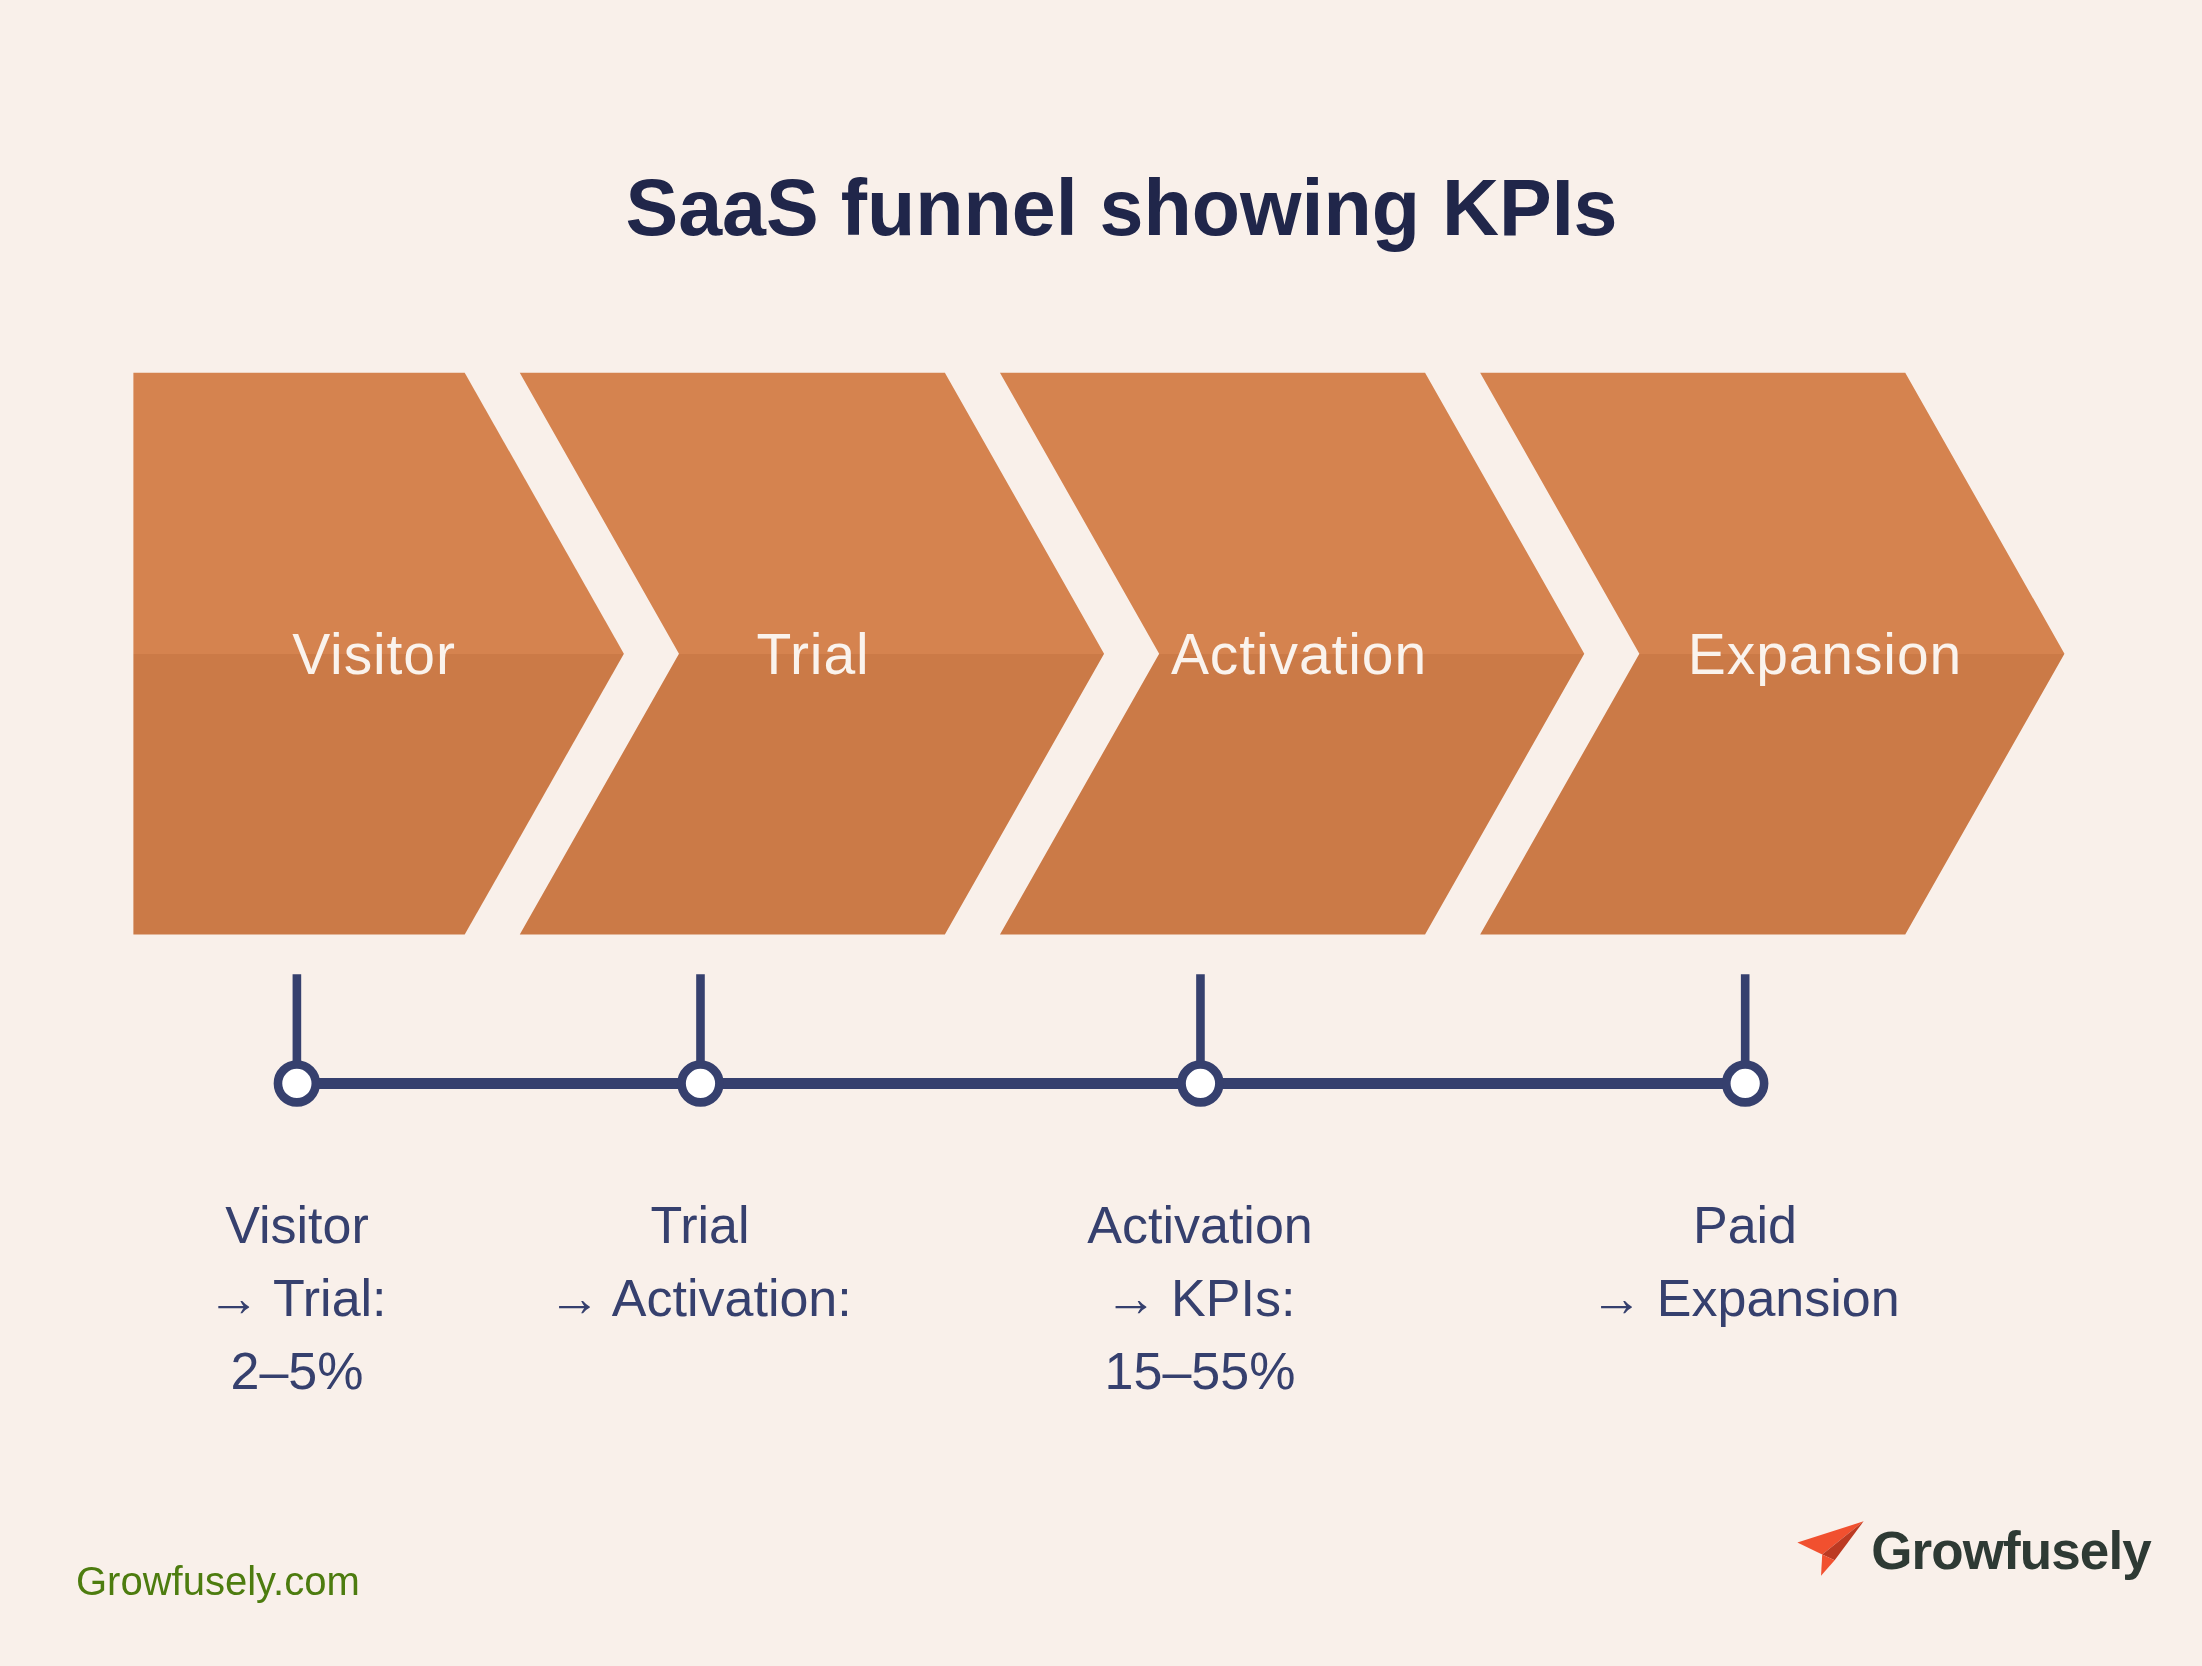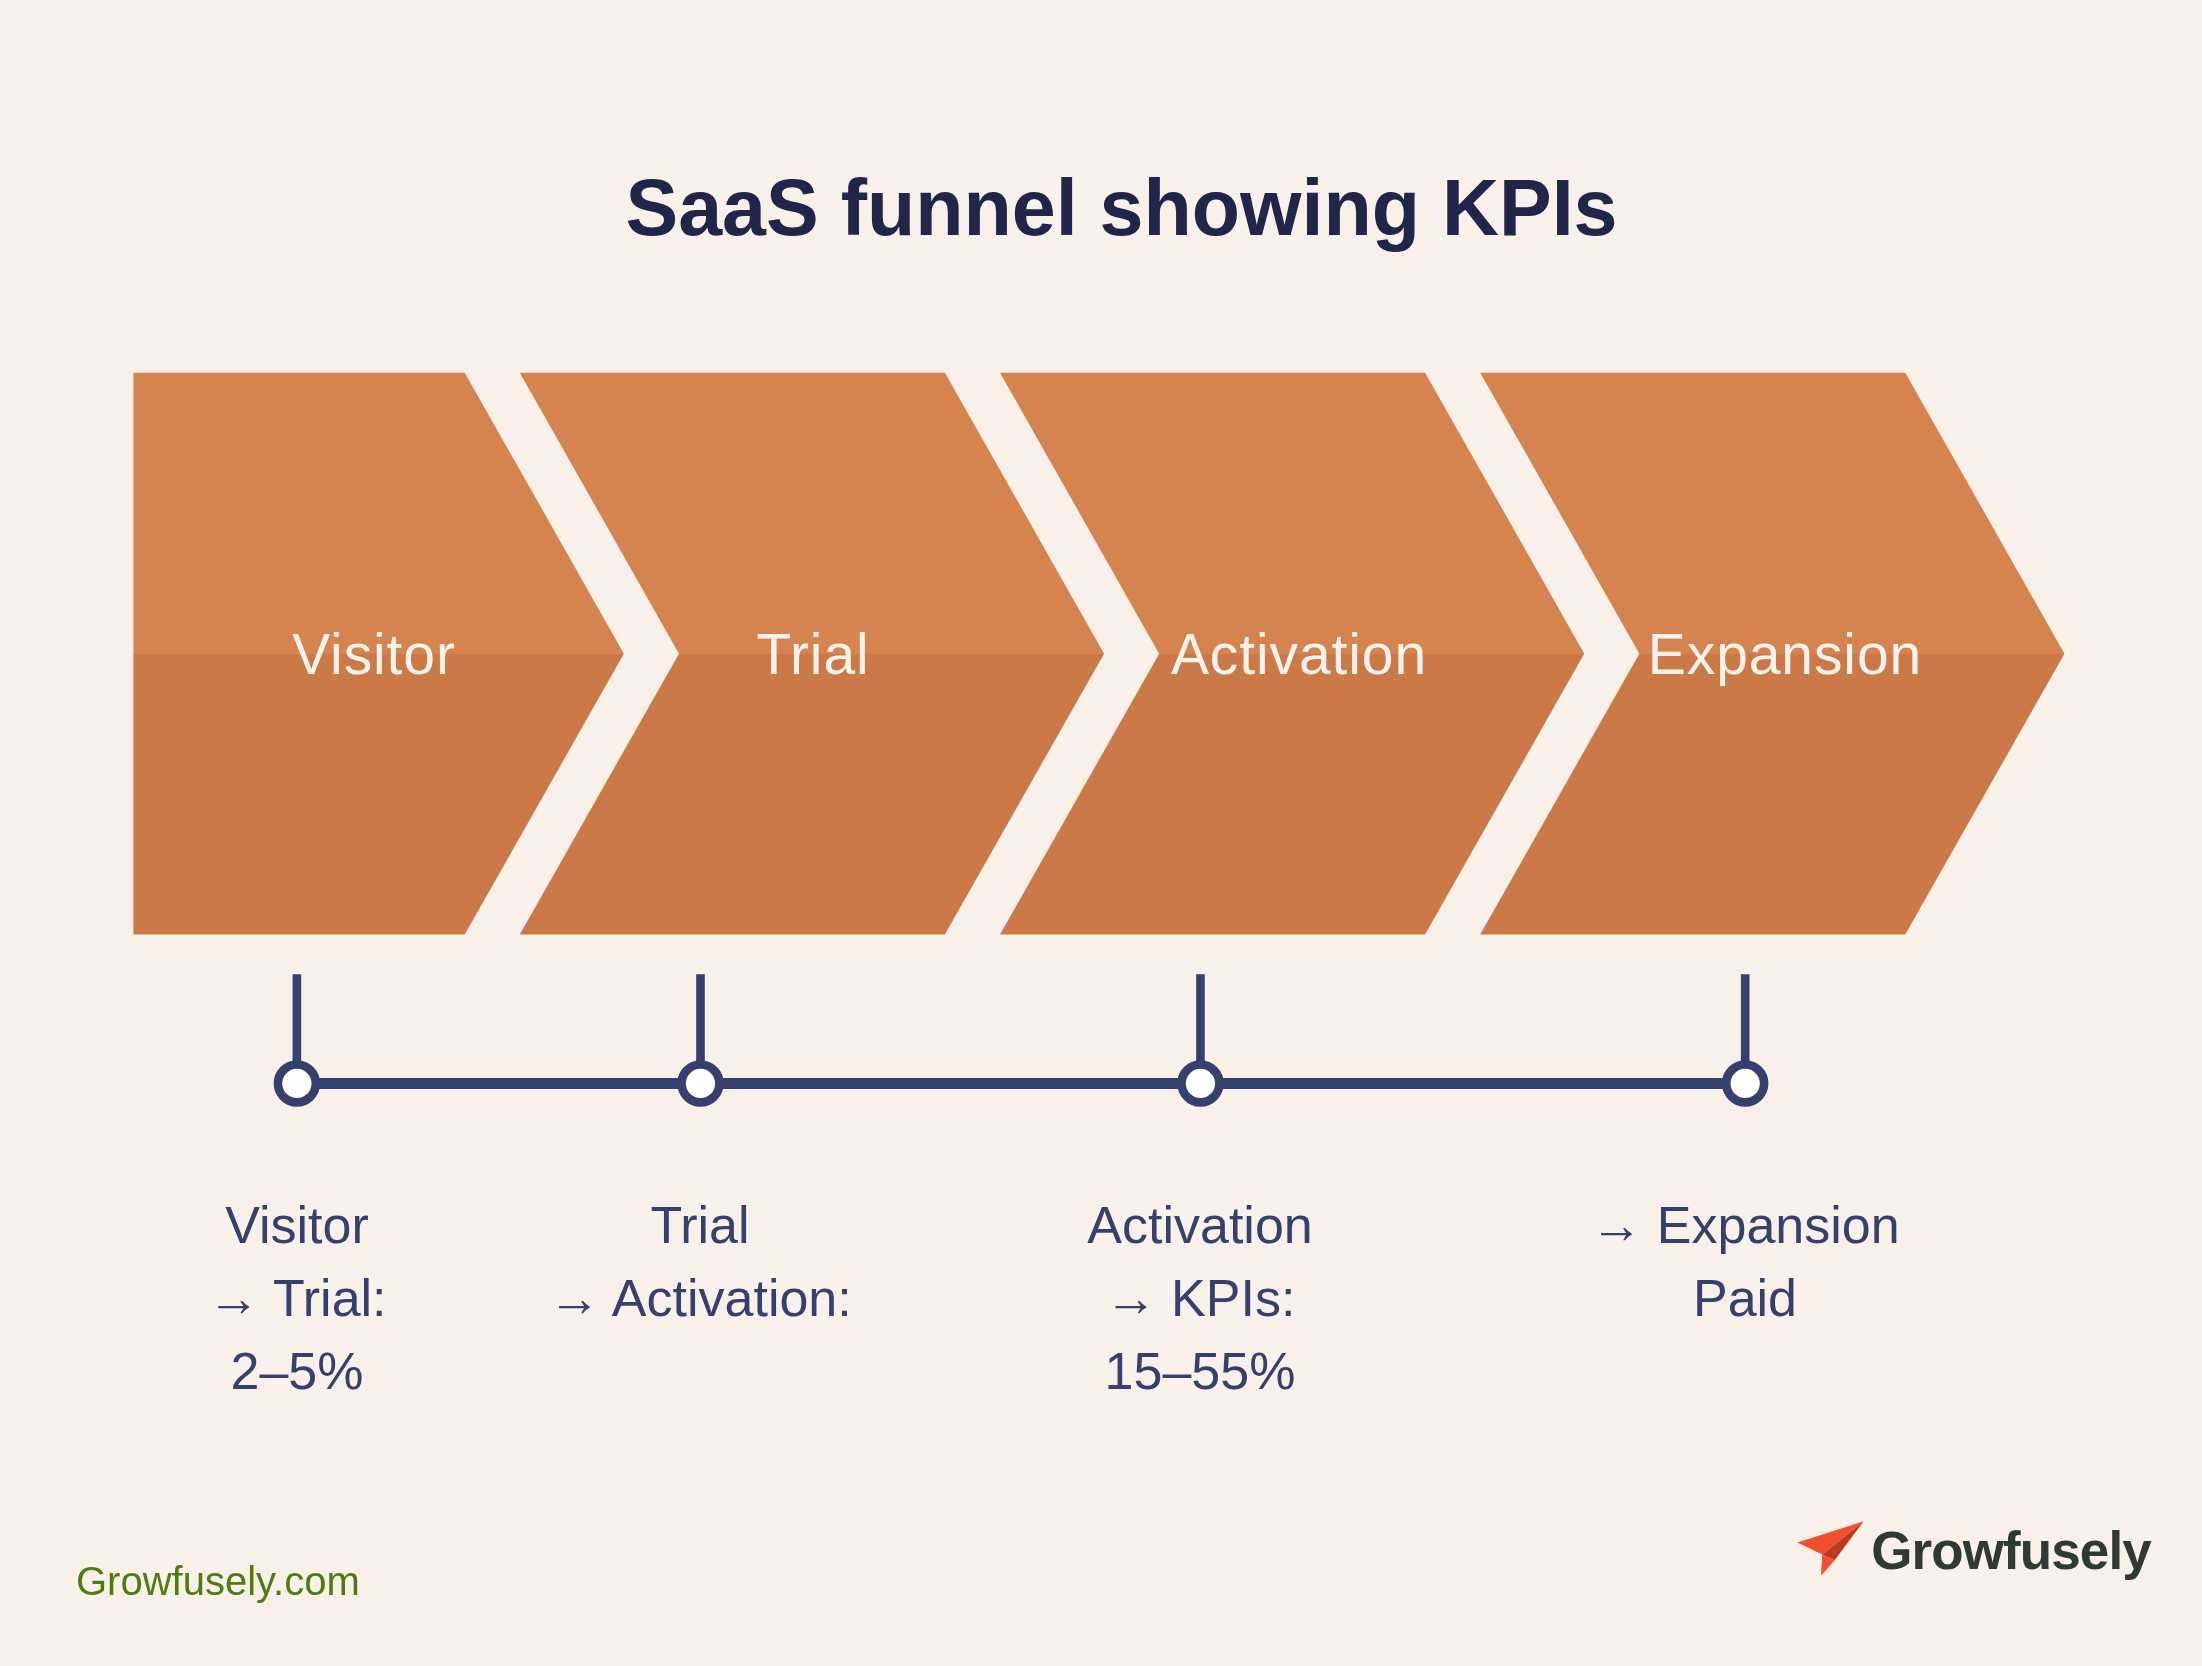--- a/index.html
+++ b/index.html
@@ -39,21 +39,21 @@
     transform: translate(-50%, -50%);
     font-size: 57px;
     font-weight: 500;
     color: #FAF3ED;
     white-space: nowrap;
     letter-spacing: 0.9px;
   }
   .stage-label.s1 { left: 374px; }
   .stage-label.s2 { left: 813px; }
   .stage-label.s3 { left: 1299px; }
-  .stage-label.s4 { left: 1785px; }
+  .stage-label.s4 { left: 1825px; }
   .kpi {
     position: absolute;
     top: 1189px;
     transform: translateX(-50%);
     text-align: center;
     font-size: 52px;
     font-weight: 500;
     line-height: 73px;
     color: #36406E;
     white-space: nowrap;
@@ -141,22 +141,22 @@
   <div class="kpi k2">
     <div>Trial</div>
     <div>→ Activation:</div>
   </div>
   <div class="kpi k3">
     <div>Activation</div>
     <div>→ KPIs:</div>
     <div>15–55%</div>
   </div>
   <div class="kpi k4">
+    <div>Paid</div>
     <div>→ Expansion</div>
-    <div>Paid</div>
 
   </div>
 
   <div class="site-url">Growfusely.com</div>
 
   <div class="brand-logo">
     <svg class="plane" viewBox="0 0 120 100">
       <polygon fill="#F1502F" points="116,4 4,40 46,60"></polygon>
       <polygon fill="#BC3A22" points="116,4 46,60 67,70"></polygon>
       <polygon fill="#F1502F" points="46,60 44,96 67,70"></polygon>

